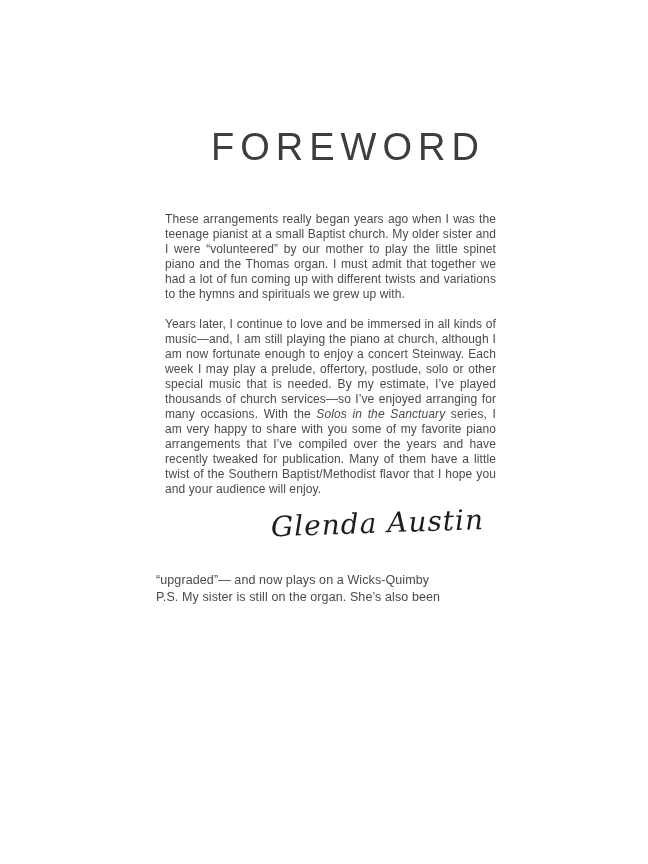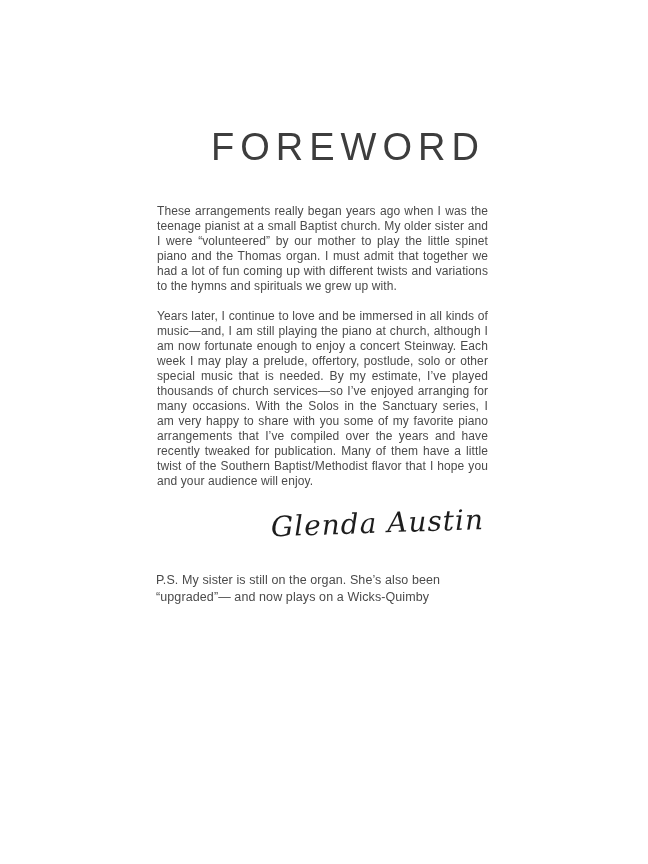--- a/index.html
+++ b/index.html
@@ -27,30 +27,30 @@
     font-size: 38px;
     line-height: 42px;
     letter-spacing: 6px;
     text-indent: 6px;
     color: #3d3d3d;
   }
   .body-para {
     position: absolute;
     left: 157px;
     width: 331px;
-    margin: 0;
+    margin: 8px;
     text-align: justify;
     font-size: 12px;
     line-height: 15px;
     letter-spacing: 0.1px;
     color: #4a4a4a;
   }
   .para1 { top: 204px; }
   .para2 { top: 309px; }
-  .series-italic { }
+  .series-italic { font-style: italic; }
   .signature {
     position: absolute;
     top: 503px;
     left: 157px;
     width: 327px;
     text-align: right;
     font-family: "DejaVu Serif", "Liberation Serif", serif;
     font-style: italic;
     font-size: 28px;
     letter-spacing: 1px;
@@ -76,17 +76,17 @@
 
   <h1 class="title">FOREWORD</h1>
 
   <p class="body-para para1">These arrangements really began years ago when I was the teenage pianist at a small Baptist church.  My older sister and I were “volunteered” by our mother to play the little spinet piano and the Thomas organ.  I must admit that together we had a lot of fun coming up with different twists and variations to the hymns and spirituals we grew up with.</p>
 
   <p class="body-para para2"><span>Years later, I continue to love and be immersed in all kinds of music—and, I am still playing the piano at church, although I am now fortunate enough to enjoy a concert Steinway.  Each week I may play a prelude, offertory, postlude, solo or other special music that is needed. By my estimate, I’ve played thousands of church services—so I’ve enjoyed arranging for many occasions. With the </span><span class="series-italic">Solos in the Sanctuary</span><span> series, I am very happy to share with you some of my favorite piano arrangements that I’ve compiled over the years and have recently tweaked for publication. Many of them have a little twist of the Southern Baptist/Methodist flavor that I hope you and your audience will enjoy.</span></p>
 
   <div class="signature">Glenda Austin</div>
 
   <div class="postscript">
+    <div class="ps-line">“upgraded”— and now plays on a Wicks-Quimby</div>
     <div class="ps-line">P.S. My sister is still on the organ. She’s also been</div>
-    <div class="ps-line">“upgraded”— and now plays on a Wicks-Quimby</div>
   </div>
 
 </div>
 
 </body></html>

